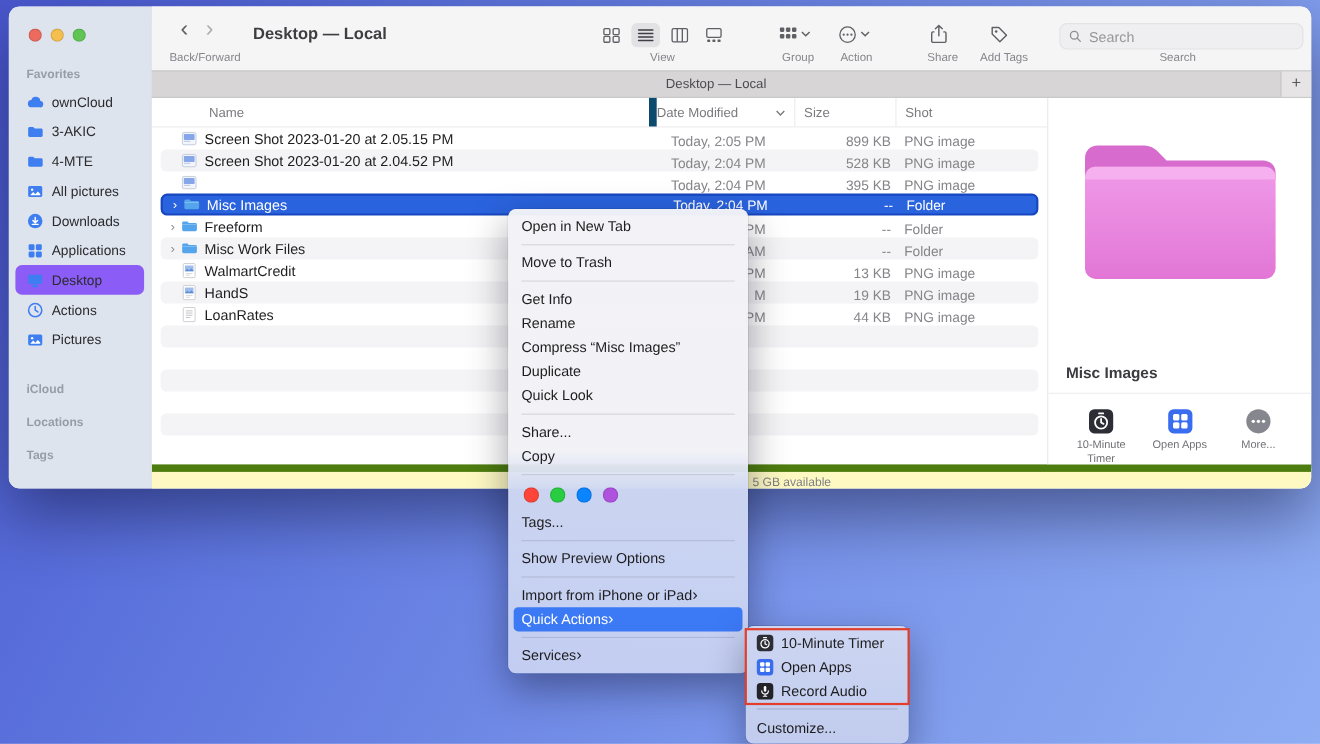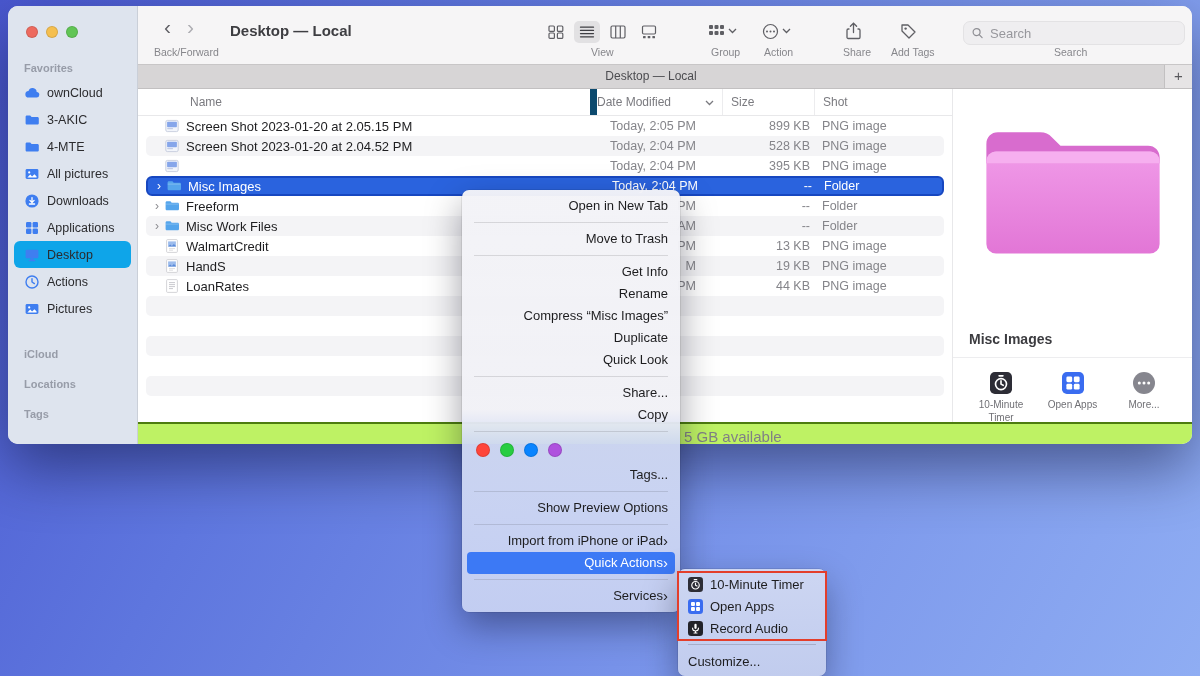--- a/index.html
+++ b/index.html
@@ -13,21 +13,21 @@
     background:#fff;box-shadow:0 24px 60px rgba(0,0,30,.45);}
 
   
   .sidebar{position:absolute;left:0;top:0;width:130px;height:100%;background:#dee4ee;
     border-right:1px solid rgba(0,0,0,.09);border-radius:10px 0 0 10px;}
   .traffic{position:absolute;left:18px;top:20px;display:flex;gap:8px}
   .tl{width:12px;height:12px;border-radius:50%;border:.5px solid rgba(0,0,0,.12)}
   .sec-label{font-size:11px;font-weight:700;color:#979ca8;margin:0 0 5px 16px}
   .side-list{margin-top:0}
   .sitem{display:flex;align-items:center;gap:7px;height:27px;margin:0 6px;padding-left:10px;border-radius:6px;font-size:12.5px;color:#2b2b2e;cursor:default}
-  .sitem.ssel{background:#0ea5e9}
+  .sitem.ssel{background:#8b5cf6}
   .sic{width:16px;height:16px;flex:0 0 16px}
   .sic svg{width:100%;height:100%}
   .slb{white-space:nowrap;overflow:hidden}
 
   
   .toolbar{position:absolute;left:130px;top:0;right:0;height:58px;background:#f6f5f6;border-radius:0 10px 0 0;font-size:10.5px;color:#86868b}
   .nav-chevrons{position:absolute;left:26px;top:8px;display:flex;gap:16px;font-size:21px;line-height:26px}
   .chv-back{color:#5f5f64}.chv-fwd{color:#adadb2}
   .lbl{position:absolute;white-space:nowrap}
   .win-title{position:absolute;left:92px;top:16px;font-size:15px;font-weight:700;color:#3e3e42}
@@ -48,54 +48,54 @@
   .lheader{position:absolute;left:130px;top:83px;width:814px;height:27px;background:#fff;border-bottom:1px solid #e8e8ea;display:flex;align-items:center;font-size:12px;color:#7a7a7f}
   .hc{height:100%;display:flex;align-items:center}
   .hc-name{width:452px;padding-left:52px}
   .hc-date{width:132px;padding-left:0;border-left:7px solid #0c4a6e;position:relative}
   .hc-size{width:92px;padding-left:8px;border-left:1px solid #ececee}
   .hc-kind{flex:1;padding-left:8px;border-left:1px solid #ececee}
   .sort-ic{position:absolute;right:8px;top:11px}
 
   
   .lbody{position:absolute;left:130px;top:110px;width:814px;height:306px;background:#fff;overflow:hidden}
-  .frow{display:flex;align-items:center;height:20px;margin:0 8px;border-radius:5px;font-size:12.5px;color:#85858a}
+  .frow{display:flex;align-items:flex-end;height:20px;margin:0 8px;border-radius:5px;font-size:12.5px;color:#85858a}
   .frow.ralt{background:#f4f4f6}
   .frow.rsel{background:#2a63de;border:2px solid #1747c0;border-radius:6px;color:#fff}
   .fc-name{width:444px;display:flex;align-items:center;height:100%}
   .disc{width:14px;text-align:center;color:#8b8b90;font-size:12px;flex:0 0 14px;margin-left:4px}
   .rsel .disc{color:#fff}
   .fic{width:16px;height:16px;flex:0 0 16px;margin-right:6px}
   .fic svg{width:100%;height:100%}
   .fname{font-size:13px;color:#1e1e20;white-space:nowrap}
   .rsel .fname,.rsel .fc-date,.rsel .fc-size,.rsel .fc-kind{color:#fff}
   .fc-date{width:132px;text-align:right;padding-right:26px;white-space:nowrap}
   .fc-size{width:92px;text-align:right;padding-right:4px}
   .fc-kind{flex:1;padding-left:8px;text-align:left}
 
   
-  .statusbar{position:absolute;left:130px;right:0;bottom:0;height:22px;background:#bef264;border-top:2px solid #4d7c0f;border-radius:0 0 10px 0;font-size:15px;color:#808085}
+  .statusbar{position:absolute;left:130px;right:0;bottom:0;height:22px;background:#fef9c3;border-top:7px solid #4d7c0f;border-radius:0 0 10px 0;font-size:11px;color:#808085}
   .status-text{position:absolute;left:546px;top:4px;white-space:nowrap}
 
   
   .preview{position:absolute;right:0;top:83px;width:240px;height:333px;background:#fff;border-left:1px solid #e8e8ea}
   .pv-folder{position:absolute;left:22px;top:26px;width:196px;height:154px}
   .pv-title{position:absolute;left:16px;top:242px;font-size:14px;font-weight:700;color:#3c3c40}
   .pv-actions{position:absolute;left:0;right:0;top:268px;bottom:0;border-top:1px solid #ededef;display:flex;justify-content:space-between;padding:14px 14px 0 14px}
   .pv-act{width:68px;display:flex;flex-direction:column;align-items:center;gap:5px}
   .pv-ic{width:22px;height:22px}
   .pv-lb{font-size:10px;color:#707075;text-align:center;line-height:1.25}
   .qic{display:flex;width:100%;height:100%;border-radius:22%;align-items:center;justify-content:center}
   .qic svg{width:100%;height:100%}
 
   
   .cmenu{position:absolute;left:462px;top:190px;width:218px;border-radius:7px;padding:5px 0;
     background:linear-gradient(180deg,rgba(243,243,247,.97) 0%,rgba(241,241,246,.96) 52%,rgba(208,217,243,.96) 60%,rgba(198,208,242,.96) 100%);
     box-shadow:0 0 0 .5px rgba(0,0,0,.14),0 14px 36px rgba(0,0,20,.38);font-size:13px;color:#1d1d1f}
-  .mitem{height:22px;line-height:22px;margin:0 5px;padding:0 7px;border-radius:4px;display:flex;justify-content:flex-end;align-items:center;white-space:nowrap}
+  .mitem{height:22px;line-height:22px;margin:0 5px;padding:0 7px;border-radius:4px;display:flex;justify-content:flex-start;align-items:center;white-space:nowrap}
   .mitem.hl{background:#3c79f5;color:#fff}
   .marr{font-size:15px;line-height:20px}
   .msep{height:1px;background:rgba(60,60,67,.16);margin:5px 12px}
   .mtags{display:flex;gap:10px;padding:6px 0 7px 14px;align-items:center}
   .tdot{width:14px;height:14px;border-radius:50%;border:.5px solid rgba(0,0,0,.12)}
 
   
   .smenu{position:absolute;left:678px;top:569px;width:148px;border-radius:7px;padding:4px 0;
     background:linear-gradient(180deg,#cdd6f2,#c1ccee);
     box-shadow:0 0 0 .5px rgba(0,0,0,.16),0 14px 34px rgba(0,0,20,.35);font-size:13px;color:#1d1d1f}

